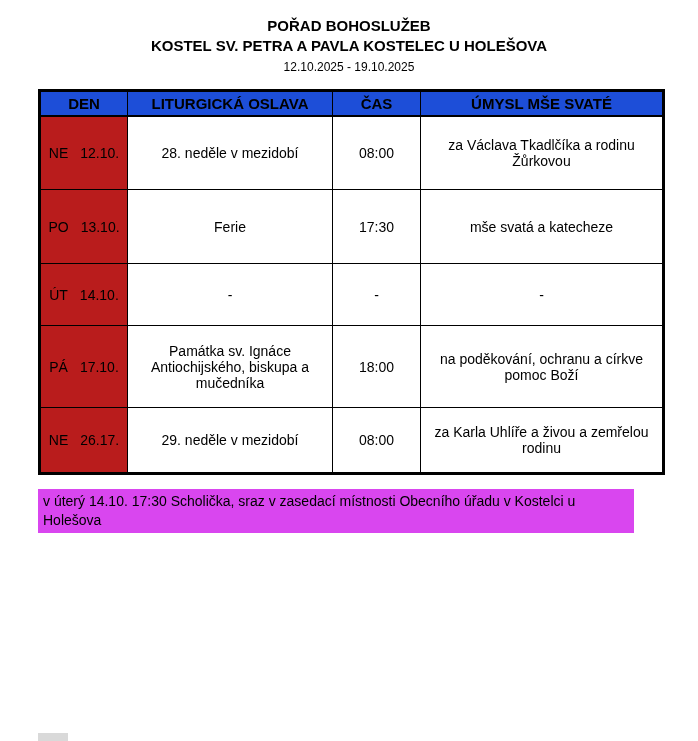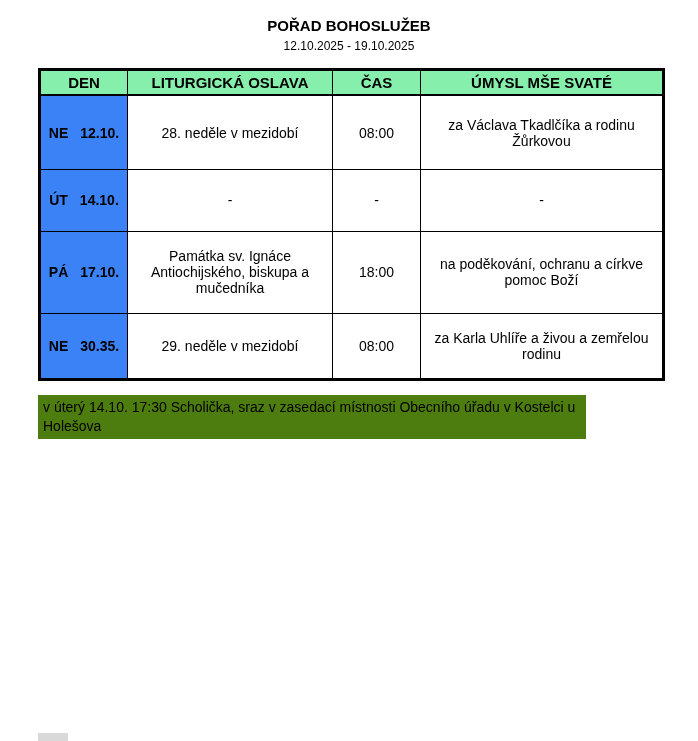--- a/index.html
+++ b/index.html
@@ -41,69 +41,70 @@
   table.schedule td {
     border: 1px solid #000000;
     font-size: 14px;
     text-align: center;
     vertical-align: middle;
     padding: 3px 5px;
     box-sizing: border-box;
     overflow: hidden;
   }
   table.schedule thead th {
-    background: #86efac;
+    background: #1d4ed8;
     font-weight: bold;
     font-size: 15px;
     height: 24px;
     border-bottom: 2px solid #000000;
   }
   col.c-den   { width: 88px; }
   col.c-lit   { width: 205px; }
   col.c-cas   { width: 88px; }
   col.c-umysl { width: 243px; }
   td.den {
-    background: #3b82f6;
-    font-weight: bold;
+    background: #b91c1c;
+    font-weight: normal;
     font-size: 15px;
     text-align: left;
     padding-left: 7px;
     white-space: nowrap;
   }
   td.den .date { margin-left: 12px; }
   tr.h74 { height: 74px; }
   tr.h62 { height: 62px; }
   tr.h82 { height: 82px; }
   tr.h56 { height: 56px; }
   tr.h66 { height: 66px; }
   .note {
     margin: 14px 0 0 38px;
-    width: 548px;
+    width: 596px;
     box-sizing: border-box;
-    background: #4d7c0f;
+    background: #d946ef;
     font-size: 14px;
     line-height: 1.35;
     padding: 3px 5px;
   }
   .partial-block {
     position: absolute;
     left: 38px;
     bottom: 0px;
     width: 30px;
     height: 8px;
     background: #d9d9d9;
   }
 </style>
 </head>
 <body>
 
 <div class="page">
 
   <div class="doc-header">
     <div class="title">POŘAD BOHOSLUŽEB</div>
+    <div class="subtitle">KOSTEL SV. PETRA A PAVLA KOSTELEC U HOLEŠOVA</div>
     <div class="daterange">12.10.2025 - 19.10.2025</div>
   </div>
 
   <table class="schedule">
     <colgroup>
       <col class="c-den">
       <col class="c-lit">
       <col class="c-cas">
       <col class="c-umysl">
     </colgroup>
@@ -117,40 +118,46 @@
     </thead>
     <tbody>
 
       <tr class="h74">
         <td class="den"><span>NE</span><span class="date">12.10.</span></td>
         <td>28. neděle v mezidobí</td>
         <td>08:00</td>
         <td>za Václava Tkadlčíka a rodinu Žůrkovou</td>
       </tr>
 
+      <tr class="h74">
+        <td class="den"><span>PO</span><span class="date">13.10.</span></td>
+        <td>Ferie</td>
+        <td>17:30</td>
+        <td>mše svatá a katecheze</td>
+      </tr>
 
       <tr class="h62">
         <td class="den"><span>ÚT</span><span class="date">14.10.</span></td>
         <td>-</td>
         <td>-</td>
         <td>-</td>
       </tr>
 
 
 
       <tr class="h82">
         <td class="den"><span>PÁ</span><span class="date">17.10.</span></td>
         <td>Památka sv. Ignáce Antiochijského, biskupa a mučedníka</td>
         <td>18:00</td>
         <td>na poděkování, ochranu a církve pomoc Boží</td>
       </tr>
 
 
       <tr class="h66">
-        <td class="den"><span>NE</span><span class="date">30.35.</span></td>
+        <td class="den"><span>NE</span><span class="date">26.17.</span></td>
         <td>29. neděle v mezidobí</td>
         <td>08:00</td>
         <td>za Karla Uhlíře a živou a zemřelou rodinu</td>
       </tr>
 
     </tbody>
   </table>
 
   <div class="note">v úterý 14.10. 17:30 Scholička, sraz v zasedací místnosti Obecního úřadu v Kostelci u Holešova</div>
 

